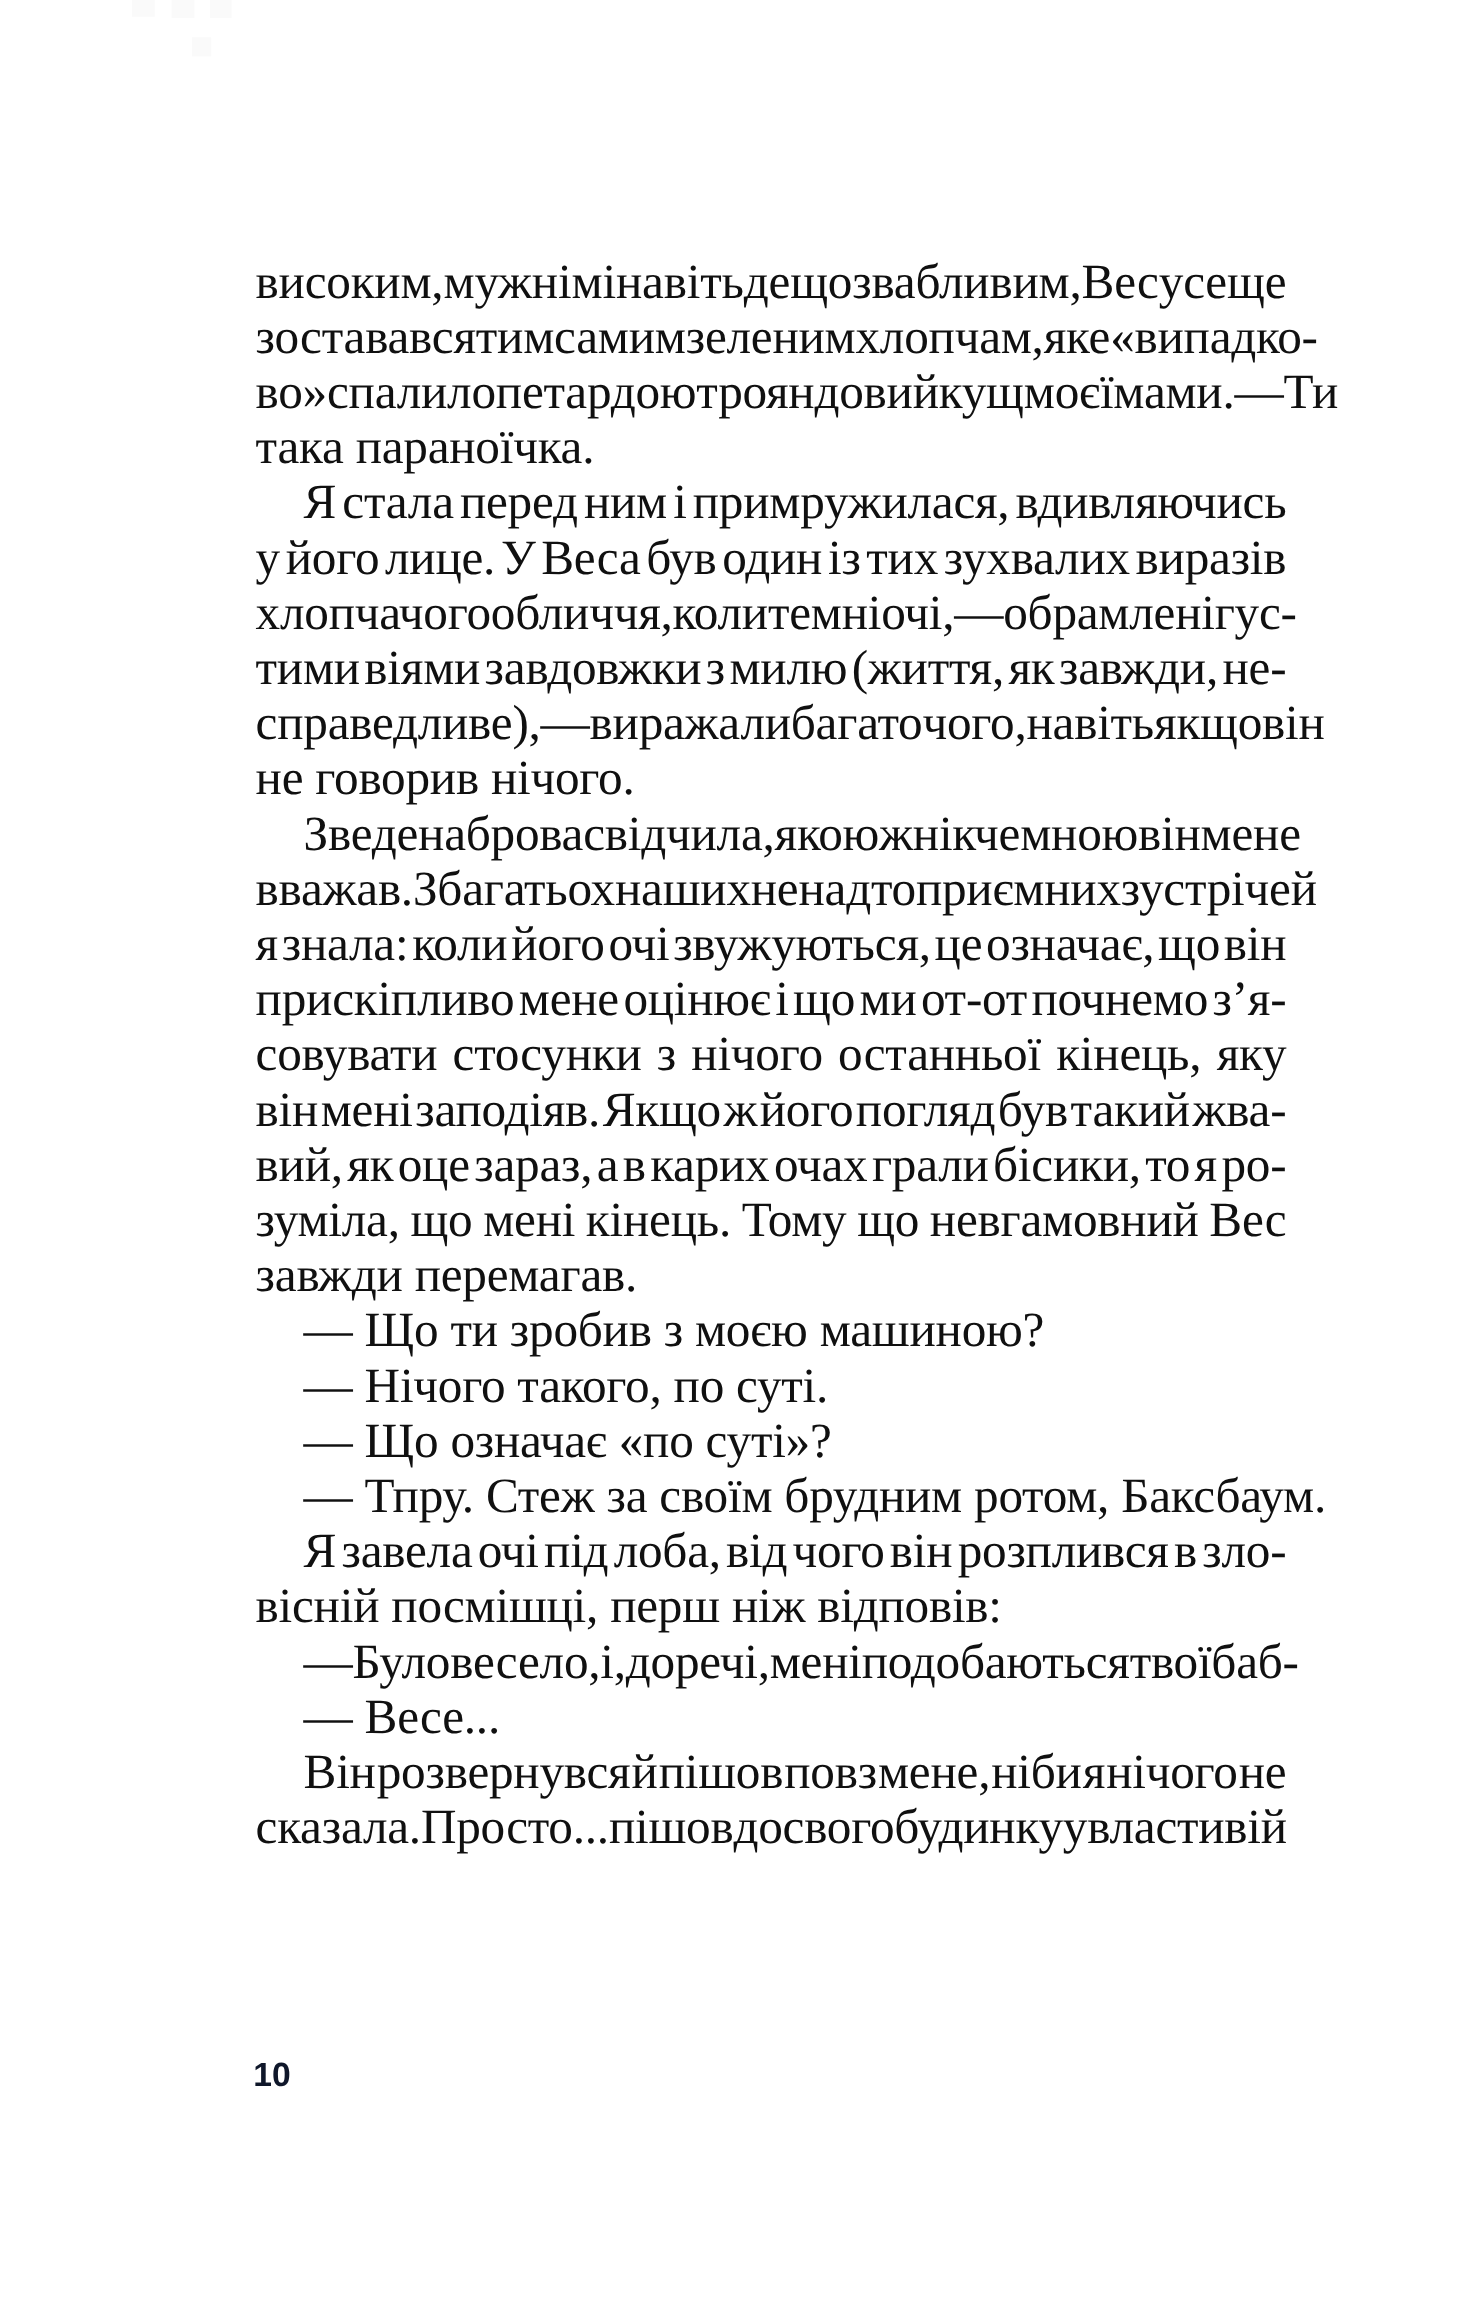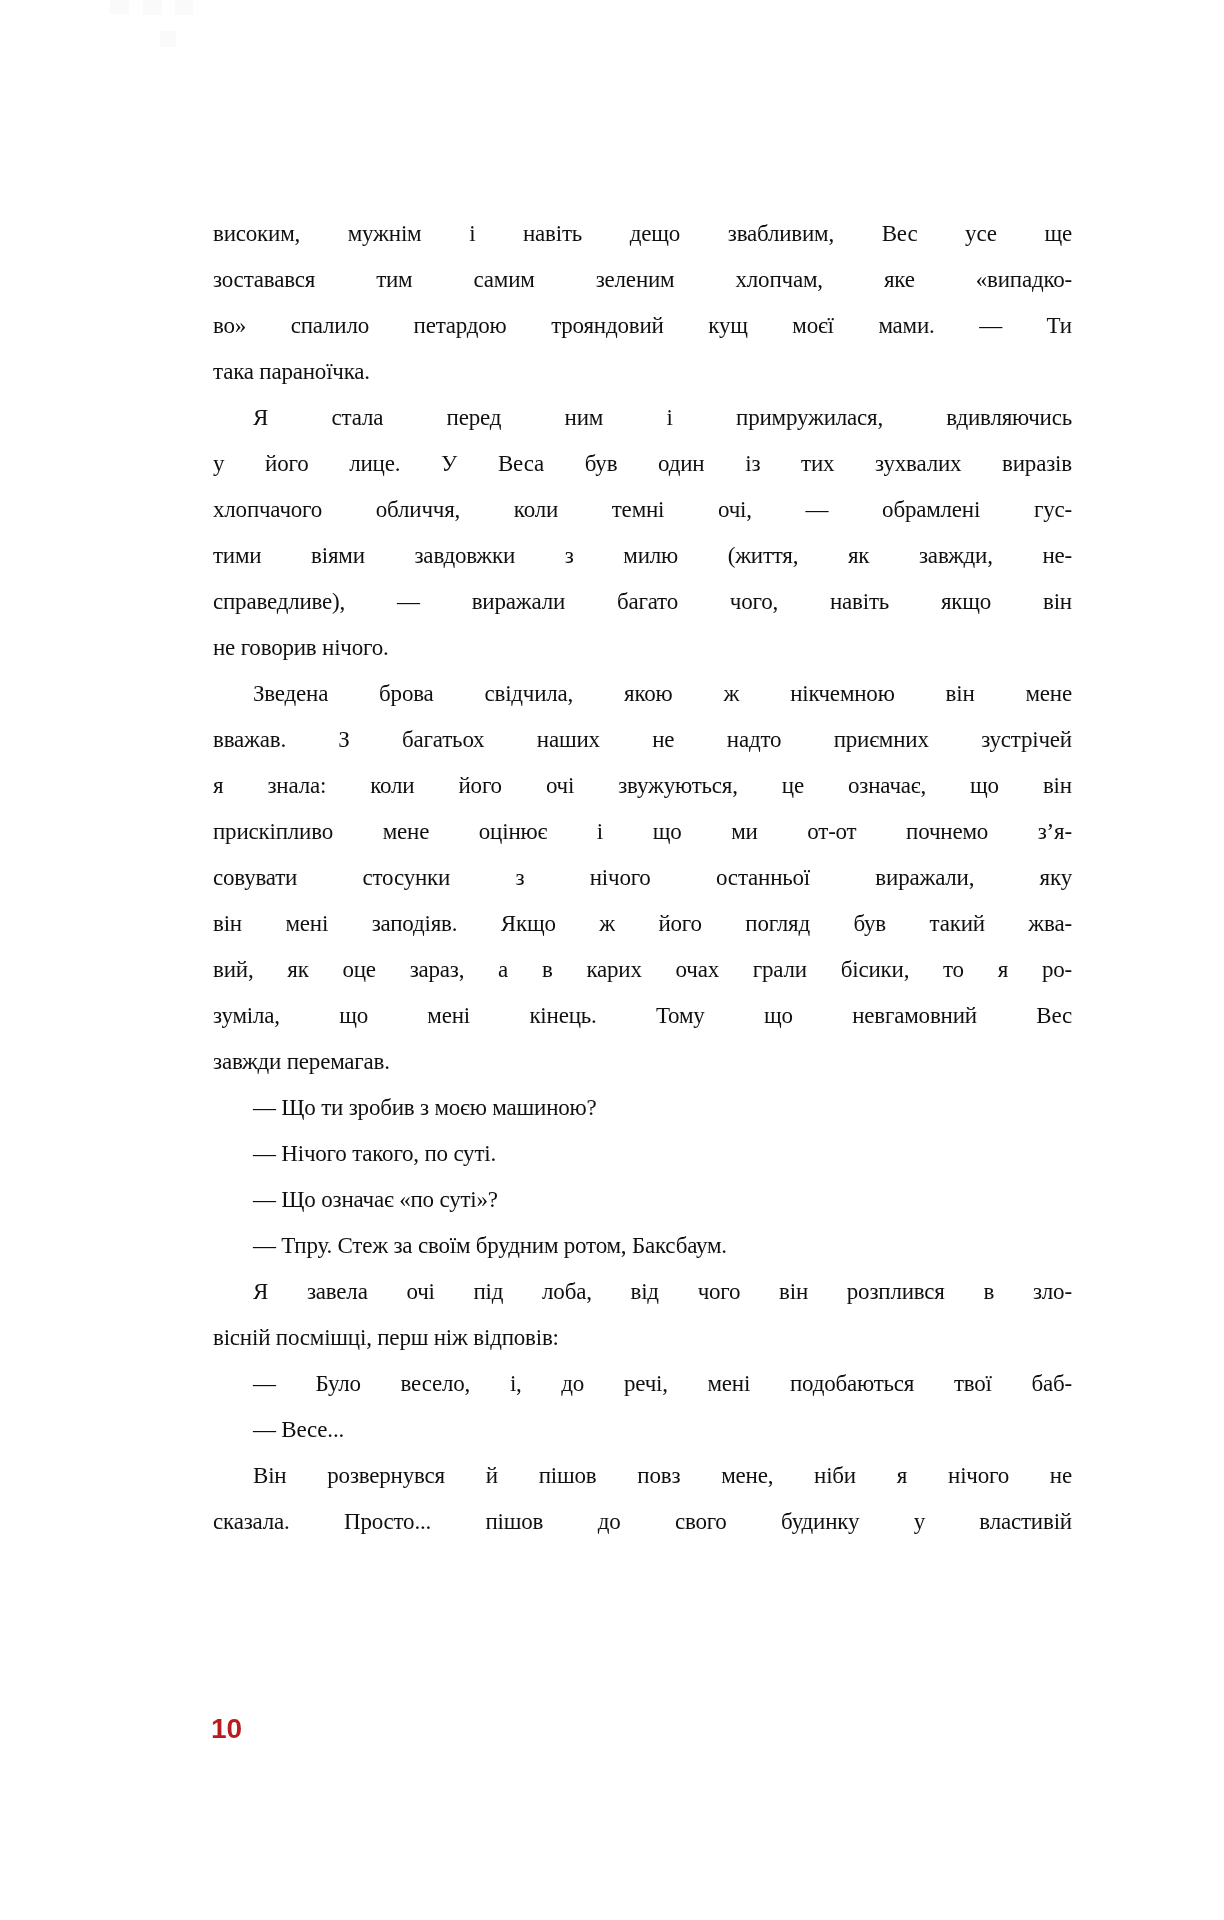--- a/index.html
+++ b/index.html
@@ -14,21 +14,21 @@
   }
   .mark { position: absolute; }
   #text-block {
     position: absolute;
     left: 213px;
     top: 211px;
     width: 859px;
   }
   .line {
     height: 46px;
-    font-size: 23px;
+    font-size: 41px;
     line-height: 46px;
     letter-spacing: -0.2px;
   }
   .line.left { white-space: nowrap; text-align: left; }
   .line.justify {
     display: flex;
     justify-content: space-between;
     align-items: baseline;
     flex-wrap: nowrap;
   }
@@ -36,21 +36,21 @@
   .line.indent { padding-left: 40px; }
   .it { }
   #page-number {
     position: absolute;
     left: 211px;
     top: 1712px;
     font-family: "Liberation Sans", sans-serif;
     font-weight: bold;
     font-size: 28px;
     line-height: 34px;
-    color: #b91c1c;
+    color: #0f172a;
   }
 </style>
 </head>
 <body>
 
 <div id="marks-layer">
     <div class="mark" style="left: 110px; top: 0px; width: 19px; height: 14px; background: rgb(250, 250, 250);"></div>
     <div class="mark" style="left: 143px; top: 0px; width: 19px; height: 15px; background: rgb(250, 250, 250);"></div>
     <div class="mark" style="left: 175px; top: 0px; width: 18px; height: 15px; background: rgb(250, 250, 250);"></div>
     <div class="mark" style="left: 160px; top: 31px; width: 16px; height: 16px; background: rgb(250, 250, 250);"></div>
@@ -185,21 +185,21 @@
       <span>от-от</span>
       <span>почнемо</span>
       <span>з’я-</span>
     </div>
     <div class="line justify">
       <span>совувати</span>
       <span>стосунки</span>
       <span>з</span>
       <span>нічого</span>
       <span>останньої</span>
-      <span>виражали,</span>
+      <span>кінець,</span>
       <span>яку</span>
     </div>
     <div class="line justify">
       <span>він</span>
       <span>мені</span>
       <span>заподіяв.</span>
       <span>Якщо</span>
       <span>ж</span>
       <span>його</span>
       <span>погляд</span>

